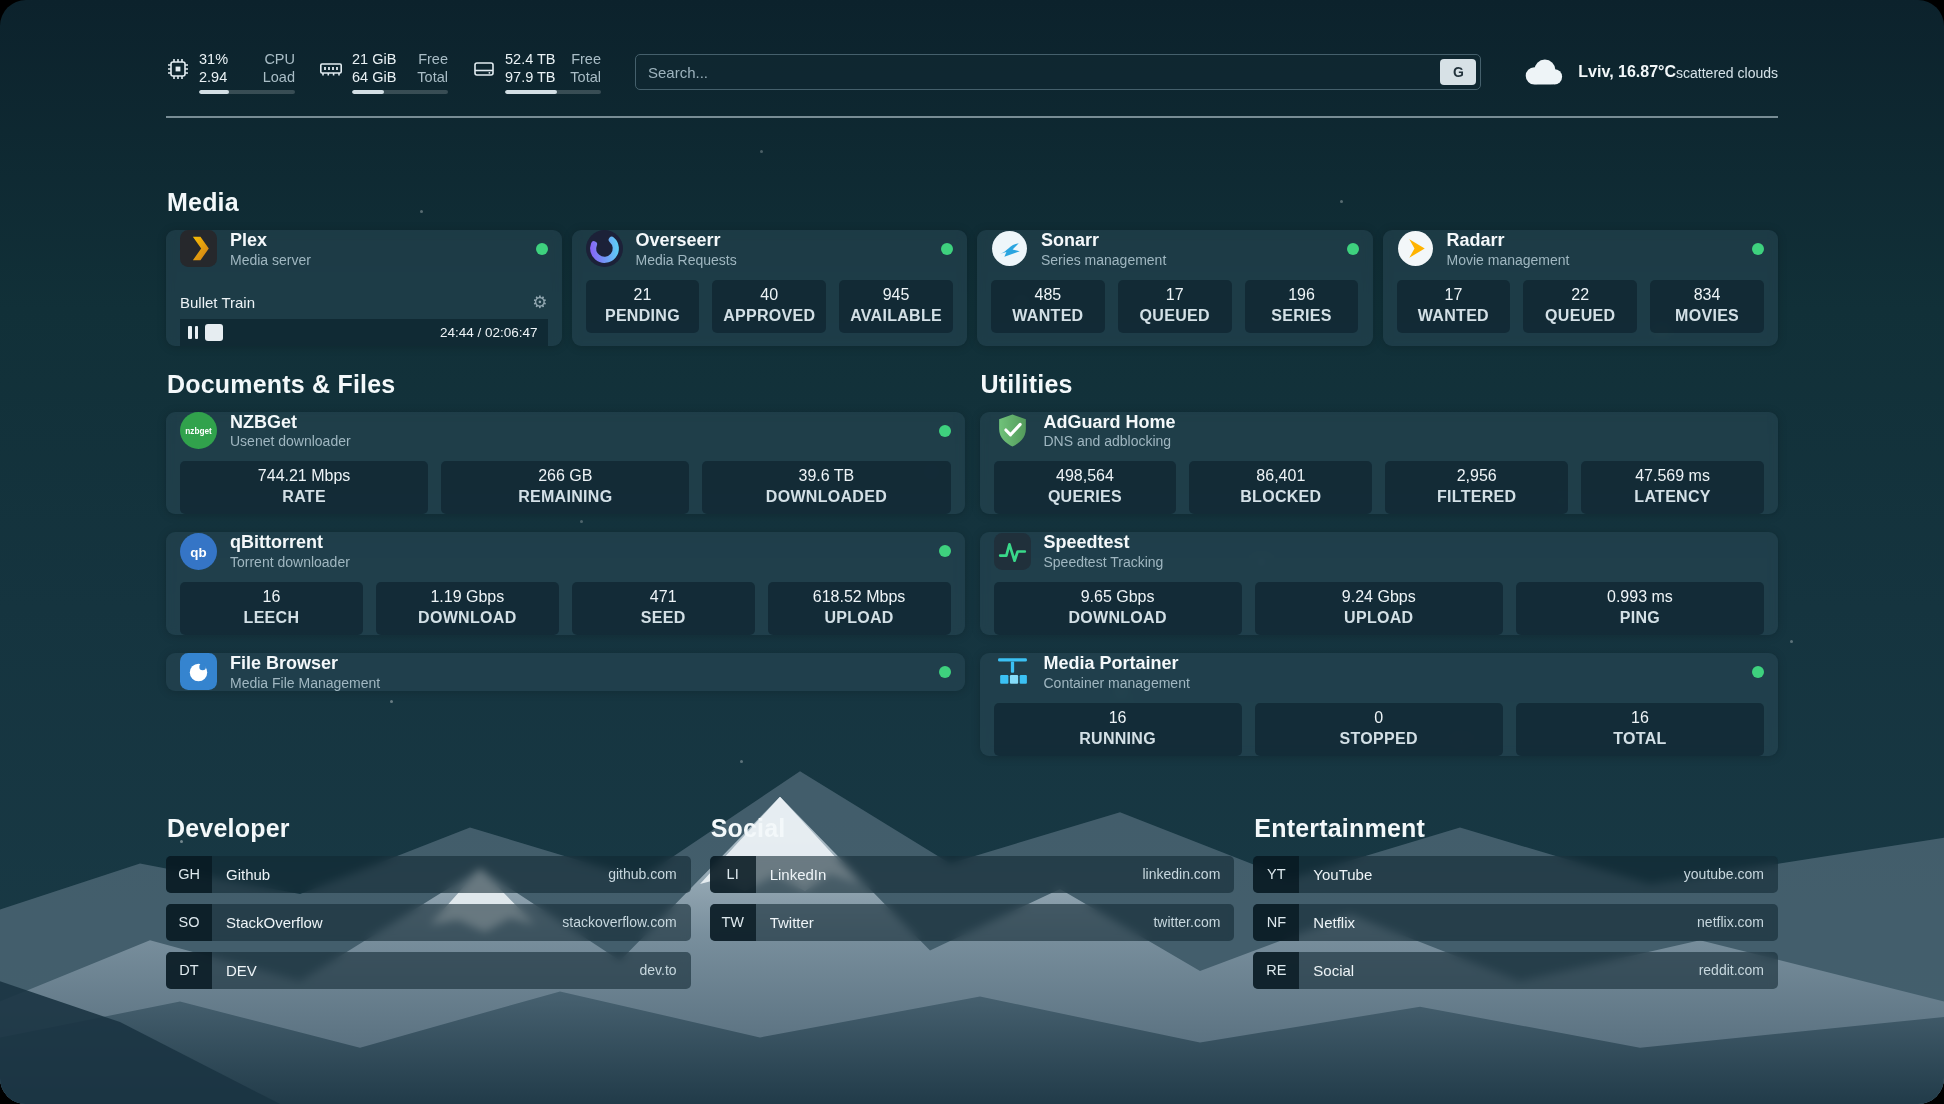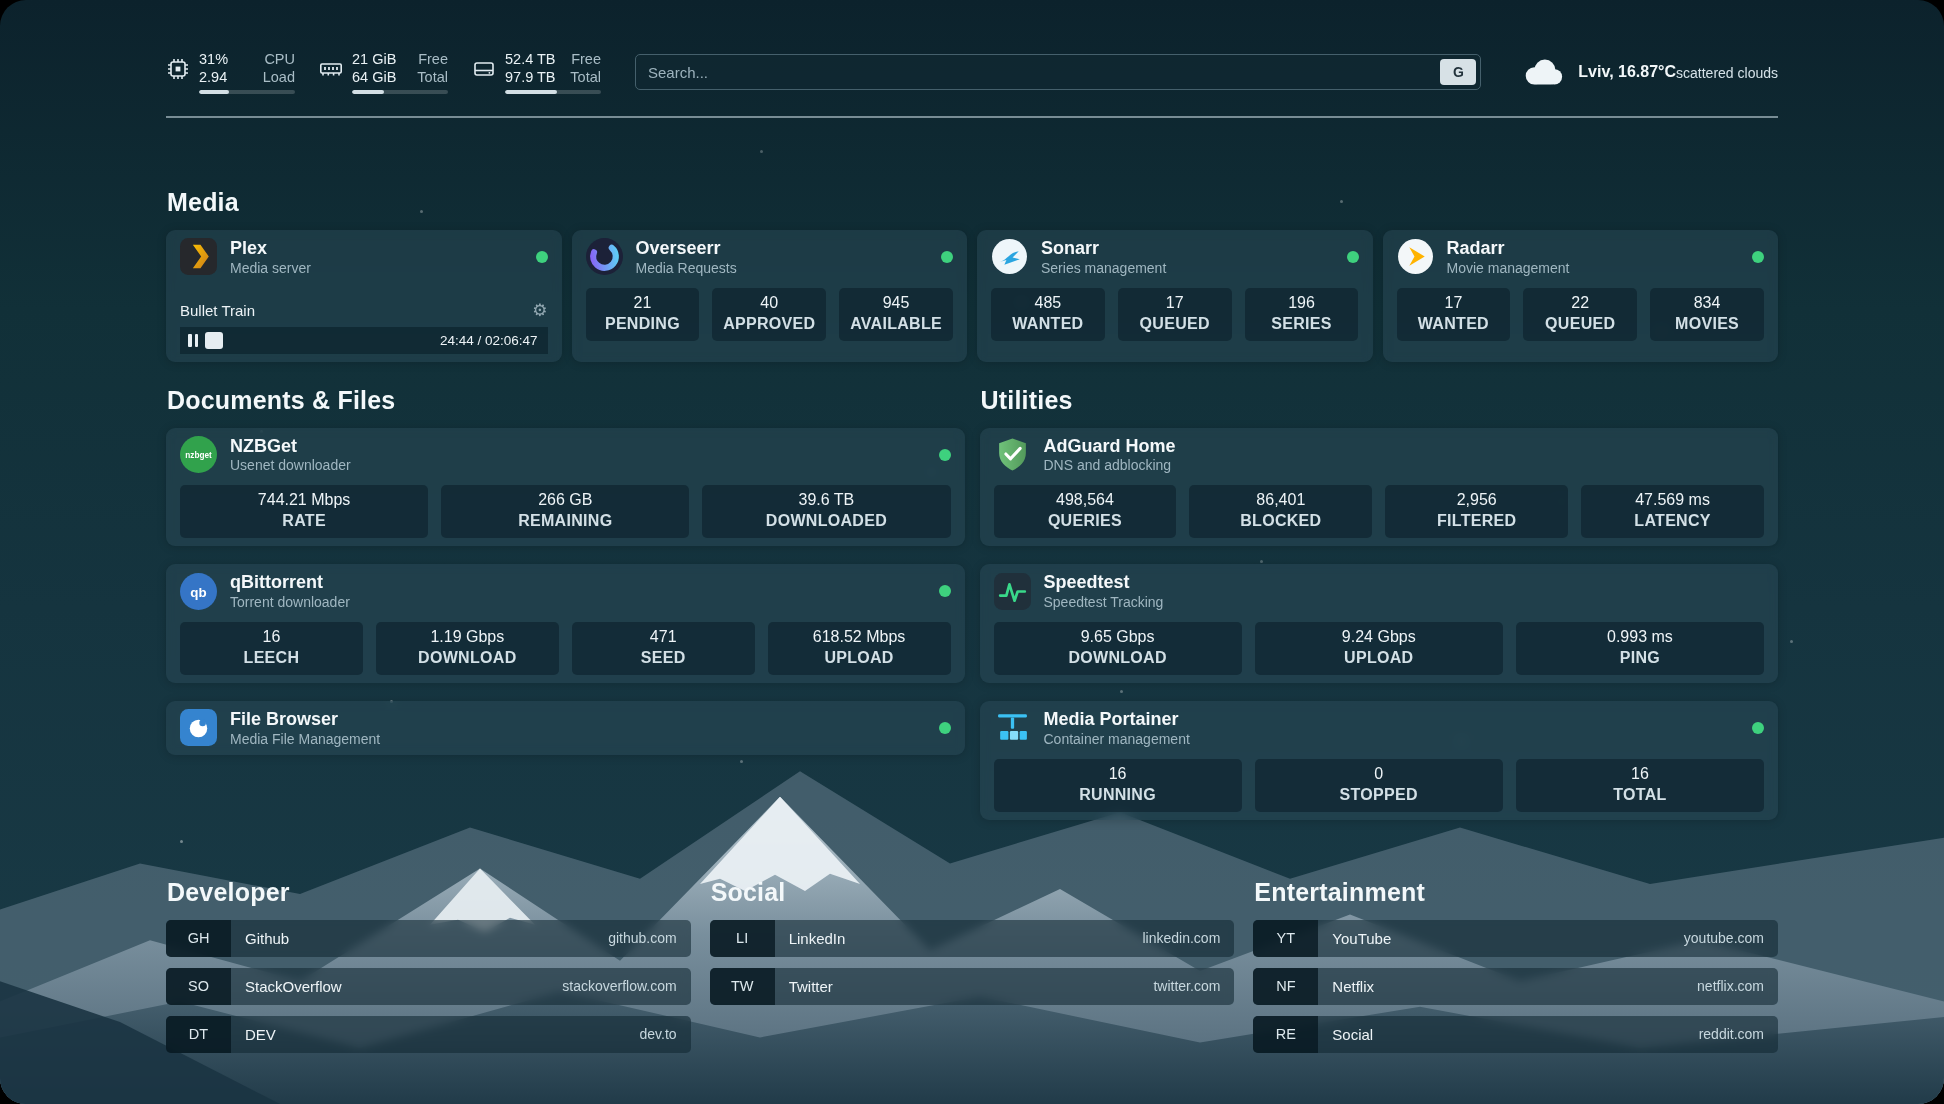--- a/index.html
+++ b/index.html
@@ -44,21 +44,21 @@
 
   
   .sec-title{font-size:25px;font-weight:600;color:#f3f8fa;margin:0 0 13px 1px;letter-spacing:.2px;}
   .section-media{margin-top:70px;}
   .media-grid{display:grid;grid-template-columns:repeat(4,1fr);gap:10px;}
   .two-col{display:grid;grid-template-columns:1fr 1fr;gap:15px;margin-top:24px;}
   .col .card{margin-bottom:18px;}
   .col .card:last-child{margin-bottom:0;}
 
   
-  .card{background:rgba(47,79,94,.42);border-radius:9px;padding:8px 14px;
+  .card{background:rgba(47,79,94,.42);border-radius:9px;padding:0 14px;
     backdrop-filter:blur(5px);box-shadow:0 1px 10px rgba(0,0,0,.18);}
   .card-head{display:flex;align-items:center;gap:13px;}
   .svc-icon{width:37px;height:37px;flex:none;display:flex;align-items:center;justify-content:center;}
   .svc-icon svg{width:37px;height:37px;}
   .svc-meta{min-width:0;}
   .svc-name{font-size:18px;font-weight:600;color:#f4f8fa;line-height:1.15;white-space:nowrap;}
   .svc-desc{font-size:14px;color:#a0b7c1;margin-top:1px;white-space:nowrap;}
   .dot{width:12px;height:12px;border-radius:50%;background:var(--status,#3ed17e);margin-left:auto;flex:none;}
   .stats{display:flex;gap:13px;margin-top:12px;}
   .stat{flex:1;background:rgba(9,30,40,.55);border-radius:5px;padding:6px 4px 8px;text-align:center;min-width:0;}
@@ -75,21 +75,21 @@
   .pause i{display:block;width:3.5px;height:13px;background:#e8f0f4;border-radius:1px;}
   .ptrack{flex:1;height:17px;position:relative;cursor:pointer;}
   .pfill{position:absolute;left:0;top:0;height:17px;background:#e6edf1;border-radius:3px;}
   .ptime{font-size:13.5px;color:#eef4f7;white-space:nowrap;}
 
   
   .bookmarks{display:grid;grid-template-columns:repeat(3,1fr);gap:19px;margin-top:58px;padding-bottom:50px;}
   .bm-row{display:flex;align-items:center;height:37px;background:rgba(17,39,50,.58);
     border-radius:5px;margin-bottom:11px;overflow:hidden;cursor:pointer;backdrop-filter:blur(4px);}
   .bm-row:last-child{margin-bottom:0;}
-  .bm-abbr{width:65px;height:100%;background:rgba(7,23,32,.78);display:flex;align-items:center;
+  .bm-abbr{width:46px;height:100%;background:rgba(7,23,32,.78);display:flex;align-items:center;
     justify-content:center;font-size:14.5px;color:#dde8ed;flex:none;}
   .bm-name{margin-left:14px;font-size:15px;color:#eef4f7;white-space:nowrap;}
   .bm-url{margin-left:auto;margin-right:14px;font-size:14px;color:#c7d7de;white-space:nowrap;}
 </style>
 </head>
 <body>
 
 <div class="screen">
 
   <svg class="mountains" viewBox="0 0 1944 420" preserveAspectRatio="none">

